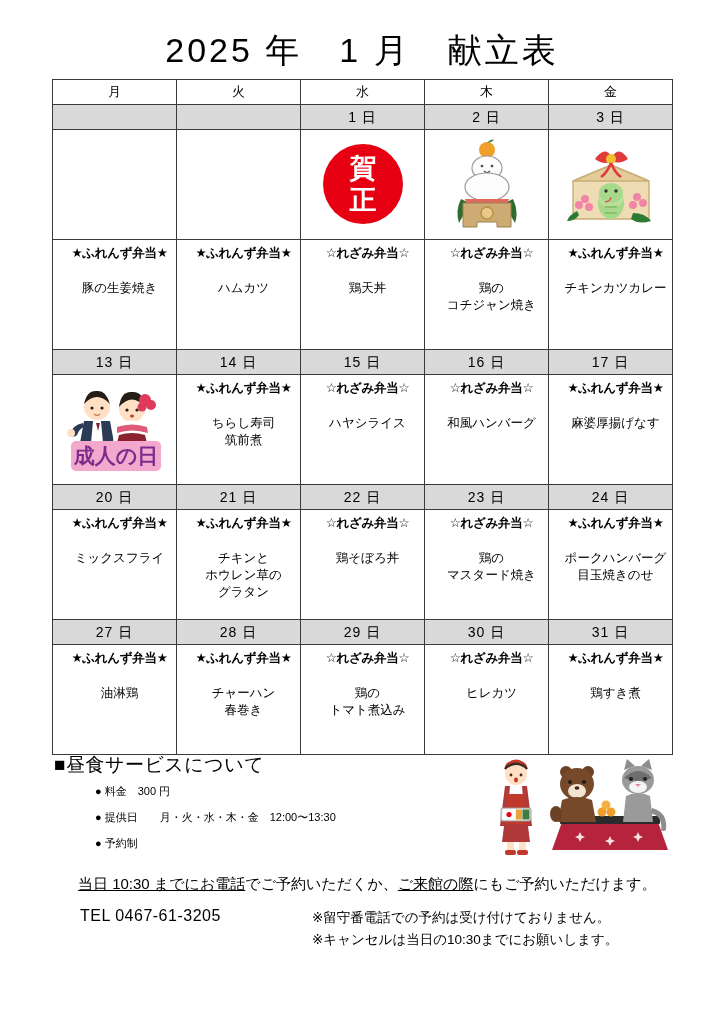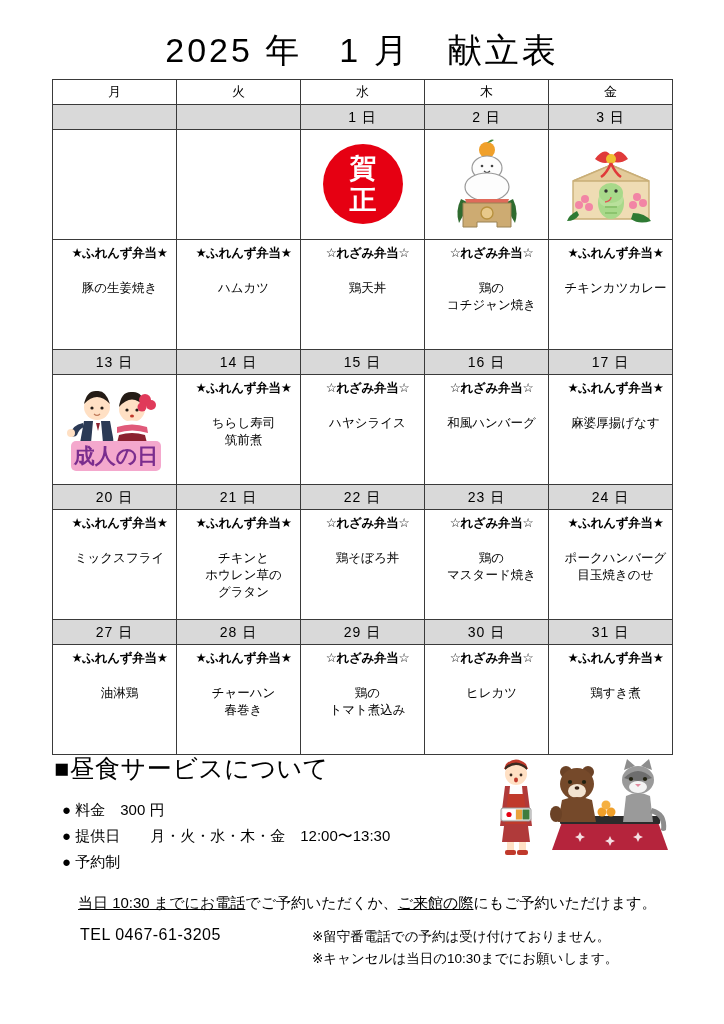--- a/index.html
+++ b/index.html
@@ -96,29 +96,30 @@
   }
 
   
   .footer {
     position: absolute;
     left: 54px;
     top: 752px;
     width: 640px;
   }
   .foot-head {
-    font-size: 25px;
+    font-size: 19px;
     letter-spacing: 0.5px;
-    margin-bottom: 12px;
+    margin-bottom: 0;
   }
   .bullet-row {
-    font-size: 15px;
+    font-size: 11px;
     line-height: 26px;
     white-space: pre;
     padding-left: 8px;
+    margin-left: 33px;
   }
   .resv-line {
     font-size: 15px;
     line-height: 26px;
     padding-left: 24px;
     margin-top: 15px;
     white-space: pre;
   }
   .u { text-decoration: underline; }
   .tel-block {

